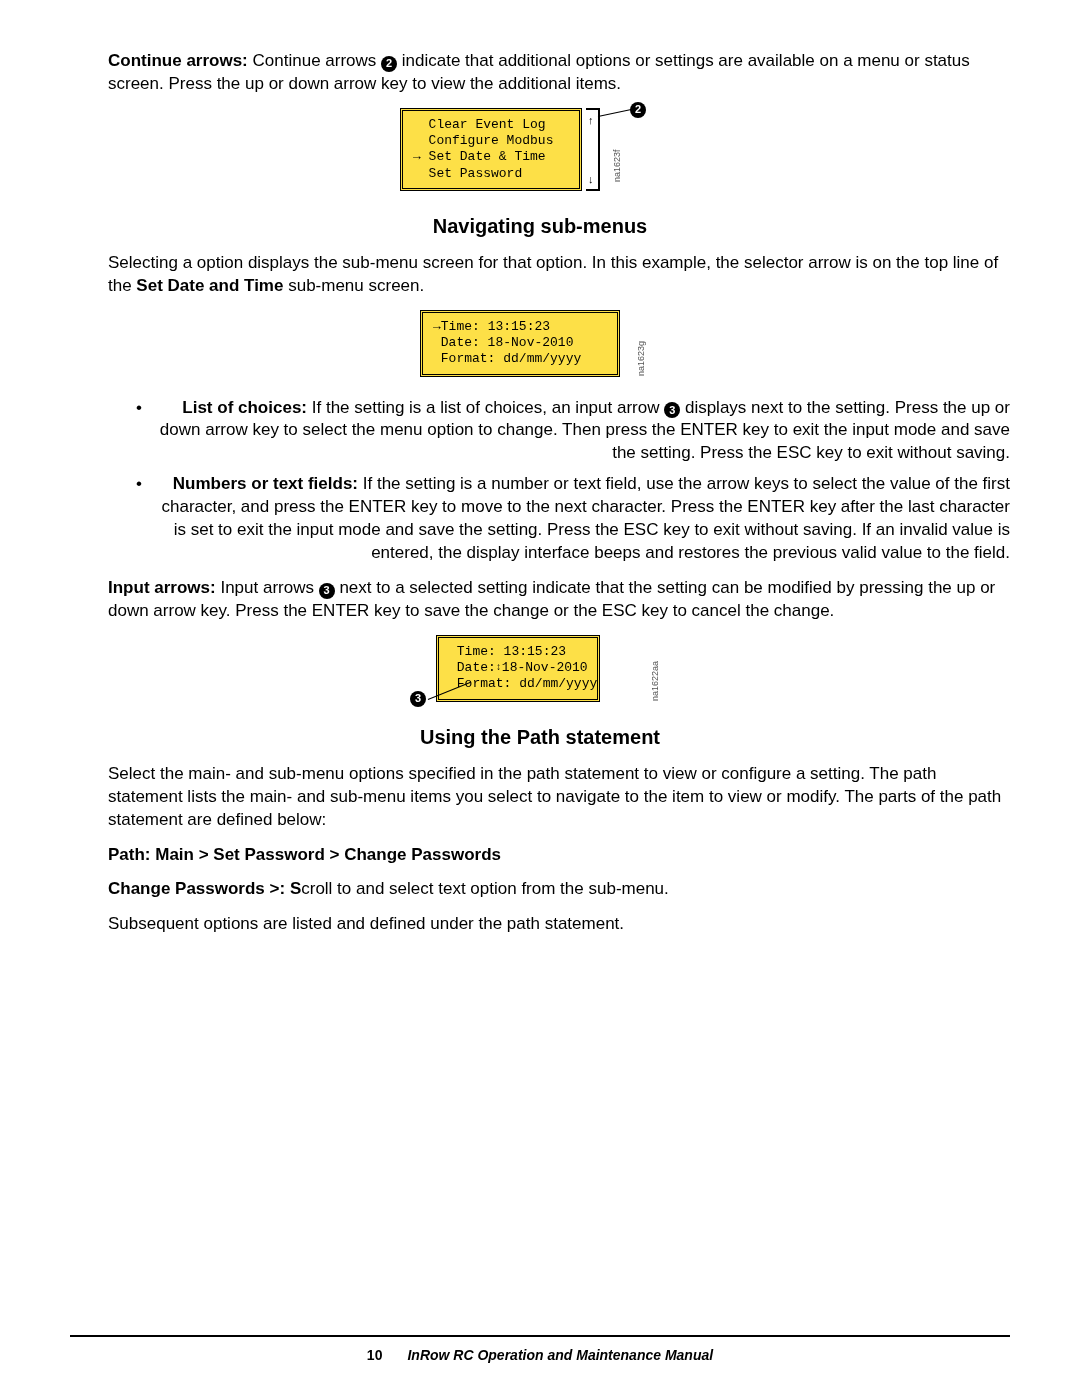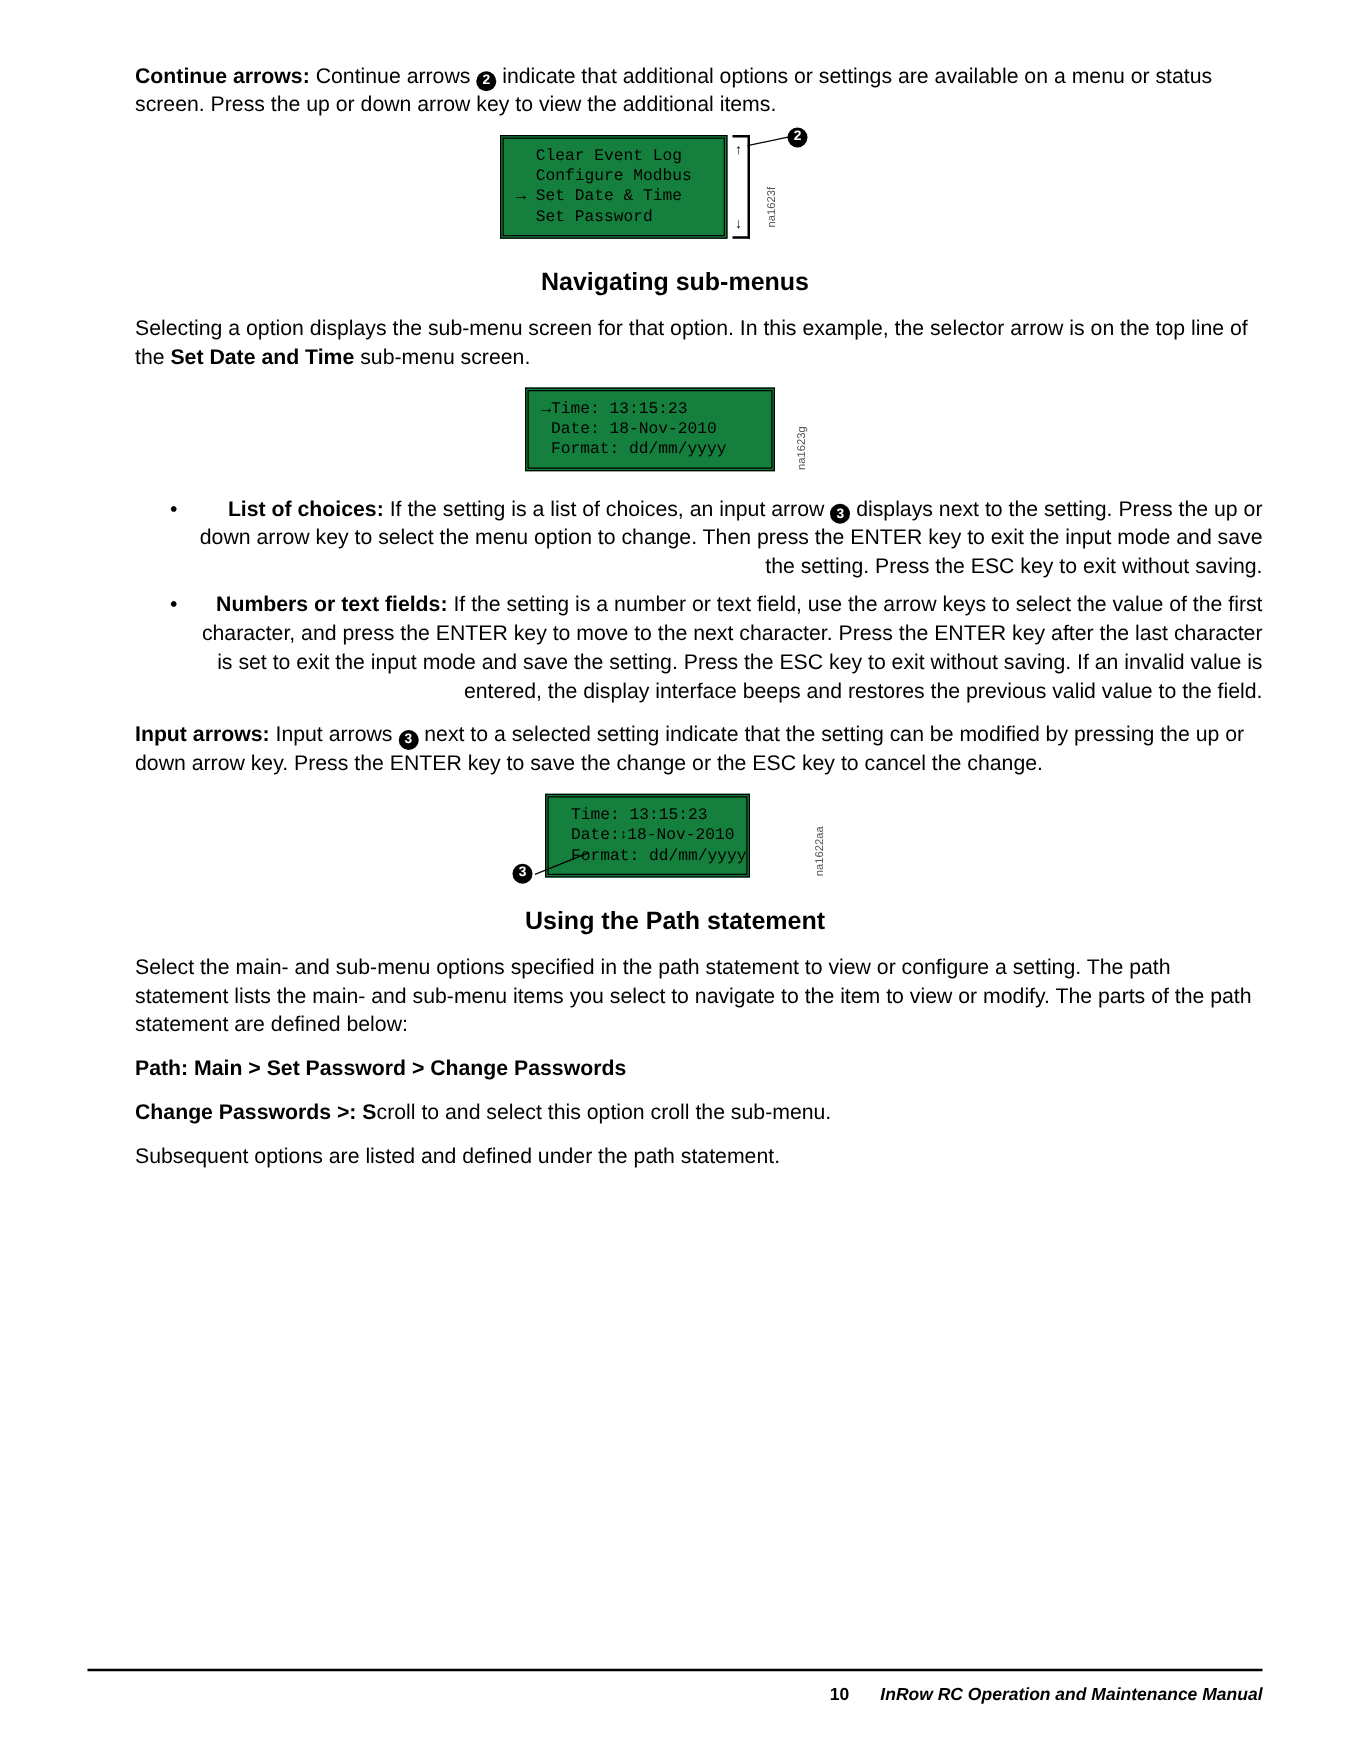--- a/index.html
+++ b/index.html
@@ -20,21 +20,21 @@
 
   
   .figwrap { position: relative; margin: 10px auto 20px auto; }
 
   .lcd {
     border: 3px double #000;
     padding: 6px 10px;
     font-family: "Courier New", Courier, monospace;
     font-size: 13px; line-height: 1.25;
     white-space: pre;
-    background: #15803d;
+    background: #fde047;
     position: relative;
   }
   .fig-label {
     position: absolute; font-size: 9px; color: #555;
     transform: rotate(-90deg); transform-origin: left top;
   }
 
   
   .figwrap.continue { margin-left: auto; margin-right: auto; width: 280px; }
   .figwrap.continue .lcd { width: 182px; }
@@ -64,21 +64,21 @@
   .figwrap.inputfig .callout-circle { position: absolute; left: 4px; top: 56px; }
   .figwrap.inputfig .callout-line {
     position: absolute; left: 22px; top: 64px; width: 46px; height: 1px; border-top: 1px solid #000;
     transform: rotate(-22deg); transform-origin: left center;
   }
   .figwrap.inputfig .fig-label { left: 244px; top: 66px; }
   .up-in-arrow { font-size: 10px; position: relative; top: -1px; }
 
   
   .footer-rule { position: absolute; left: 70px; right: 70px; bottom: 60px; border-top: 2px solid #000; }
-  .footer { position: absolute; left: 70px; right: 70px; bottom: 34px; display: flex; justify-content: flex-end; font-size: 14px; gap: 25px; }
+  .footer { position: absolute; left: 70px; right: 70px; bottom: 34px; display: flex; justify-content: center; font-size: 14px; gap: 25px; }
   .footer .pn { font-weight: bold; }
   .footer .ft { font-weight: bold; font-style: italic; }
 </style>
 </head>
 <body>
 
 <div class="page">
 
   <p class="para indent1">
     <span class="b">Continue arrows:</span>
@@ -145,21 +145,21 @@
 
   <h2 class="h2">Using the Path statement</h2>
 
   <p class="para indent1">Select the main- and sub-menu options specified in the path statement to view or configure a setting. The path statement lists the main- and sub-menu items you select to navigate to the item to view or modify. The parts of the path statement are defined below:</p>
 
   <p class="para indent1 b">Path: Main &gt; Set Password &gt; Change Passwords</p>
 
 
 
   <p class="para indent1">
-    <span class="b">Change Passwords &gt;: </span><span class="b">S</span><span>croll to and select this option croll the sub-menu.</span>
+    <span class="b">Change Passwords &gt;: </span><span class="b">S</span><span>croll to and select text option from the sub-menu.</span>
   </p>
 
   <p class="para indent1">Subsequent options are listed and defined under the path statement.</p>
 
   <div class="footer-rule"></div>
   <div class="footer">
     <span class="pn">10</span>
     <span class="ft">InRow RC Operation and Maintenance Manual</span>
   </div>
 

